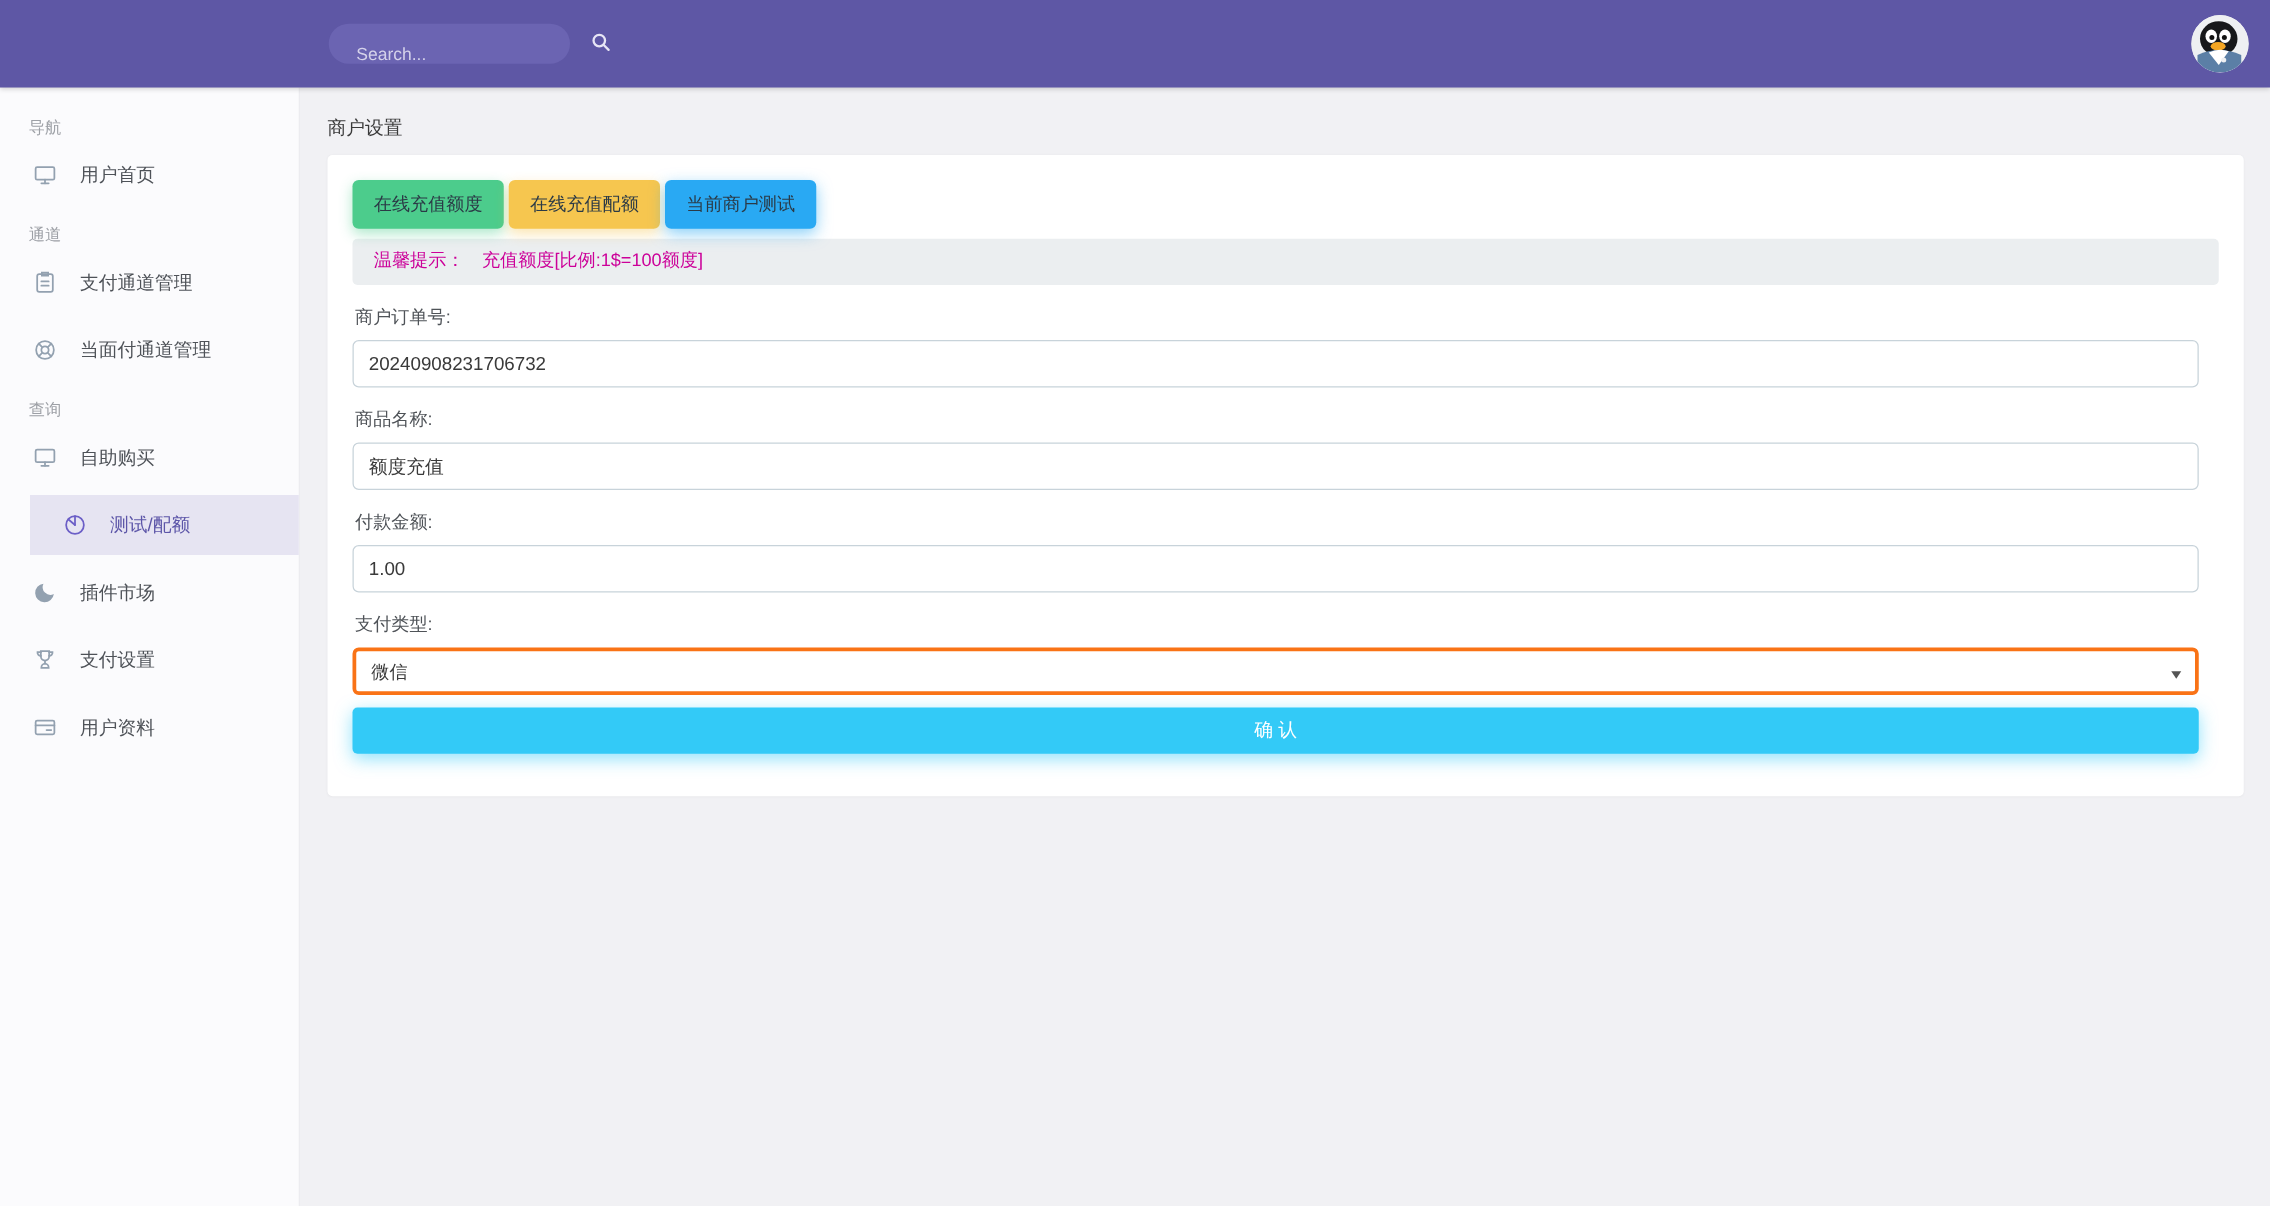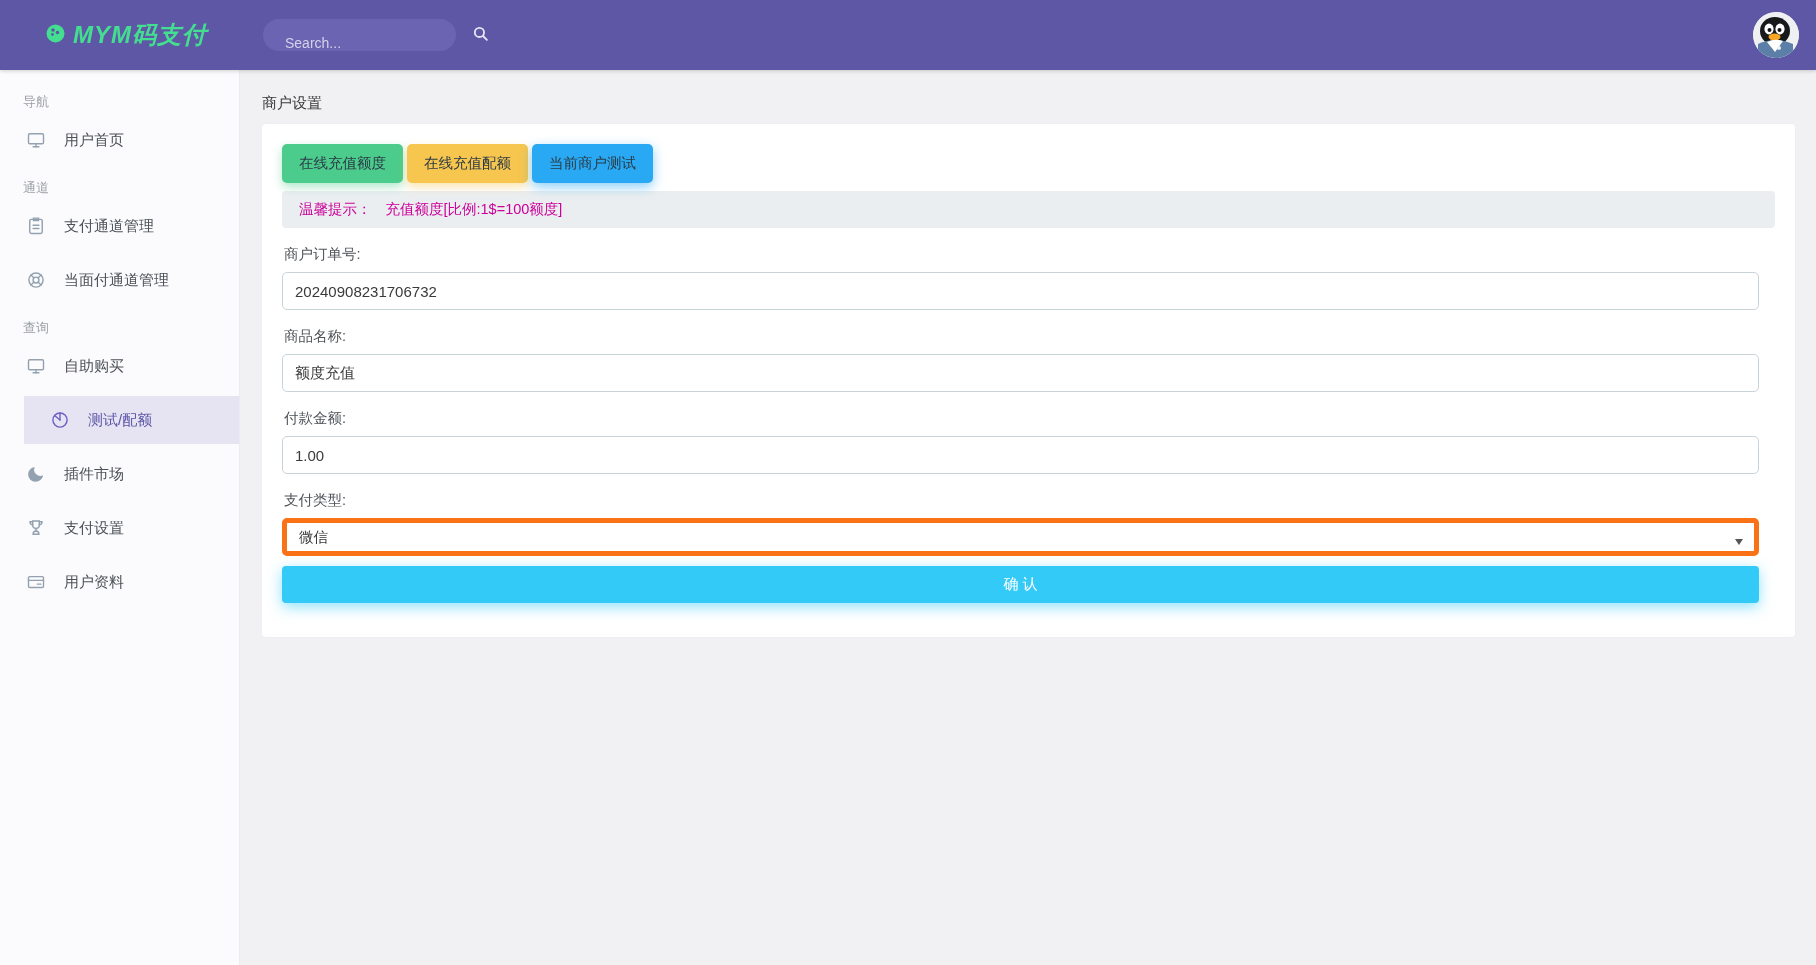--- a/index.html
+++ b/index.html
@@ -34,39 +34,28 @@
   .tab-btn { height:39px; padding:0 17px; border:none; border-radius:5px; font-size:14.5px; color:#2b3a46; cursor:pointer; font-family:inherit; }
   .tab-btn.green { background:#4ccc8c; box-shadow:0 4px 10px rgba(76,204,140,.45); }
   .tab-btn.yellow { background:#f6c64f; box-shadow:0 4px 10px rgba(246,198,79,.45); }
   .tab-btn.blue { background:#29a9f3; box-shadow:0 4px 12px rgba(41,169,243,.55); }
 
   .notice { height:37px; line-height:37px; background:#ebeef0; border-radius:4px; padding:0 17px; font-size:14.5px; color:#cc0099; white-space:nowrap; overflow:hidden; }
   .notice b { font-weight:normal; margin-right:14px; }
 
   .field-label { margin:16px 0 8px 2px; font-size:14.5px; color:#4f5358; line-height:20px; }
   .text-input { display:block; width:calc(100% - 16px); height:38px; border:1px solid #c8d3da; border-radius:5px; padding:0 12px; font-size:15px; color:#3a3a3a; font-family:inherit; outline:none; background:#fff; }
-  .select-box { position:relative; width:calc(100% - 16px); height:38px; border:5px solid #f97316; border-radius:5px; background:#fff; display:flex; align-items:center; padding:0 12px; font-size:14.5px; color:#3a3a3a; cursor:pointer; }
+  .select-box { position:relative; width:calc(100% - 16px); height:38px; border:3px solid #f97316; border-radius:5px; background:#fff; display:flex; align-items:center; padding:0 12px; font-size:14.5px; color:#3a3a3a; cursor:pointer; }
   .select-arrow { position:absolute; right:11px; top:16px; width:0; height:0; border-left:4px solid transparent; border-right:4px solid transparent; border-top:6px solid #555; }
   .submit-btn { display:block; width:calc(100% - 16px); height:37px; margin-top:10px; background:#33caf7; border:none; border-radius:4px; color:#ffffff; font-size:15px; cursor:pointer; box-shadow:0 4px 14px rgba(51,202,247,.55); font-family:inherit; }
 </style>
 </head>
 <body>
 
 <div class="header">
-  <div class="brand">
-    <span>
-      <svg width="19" height="19" viewBox="0 0 19 19">
-          <circle cx="9.5" cy="9.5" r="9" fill="#43de8f"></circle>
-          <circle cx="7" cy="6" r="1.8" fill="#5e57a5"></circle>
-          <circle cx="11.5" cy="8.5" r="1.8" fill="#5e57a5"></circle>
-          <circle cx="6.5" cy="10.5" r="1.4" fill="#5e57a5"></circle>
-        </svg>
-    </span>
-    <span class="brand-text">MYM码支付</span>
-  </div>
 
   <div class="search-pill">
     <input class="search-input" type="text" placeholder="Search..." style="">
     <button class="search-btn">
       <span>
         <svg width="17" height="17" viewBox="0 0 24 24" fill="none" stroke="#e7e5f5" stroke-width="2.6" stroke-linecap="round">
             <circle cx="10.5" cy="10.5" r="6.5"></circle>
             <path d="M15.5 15.5L21 21"></path>
           </svg>
       </span>

